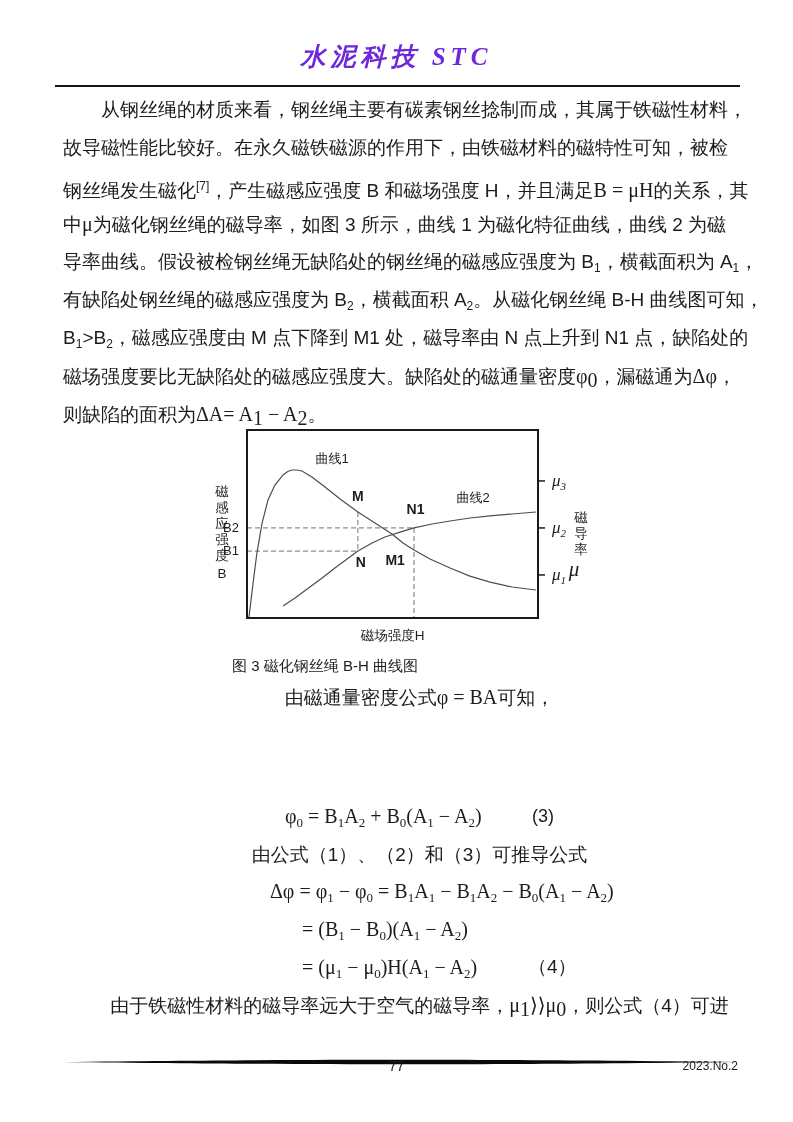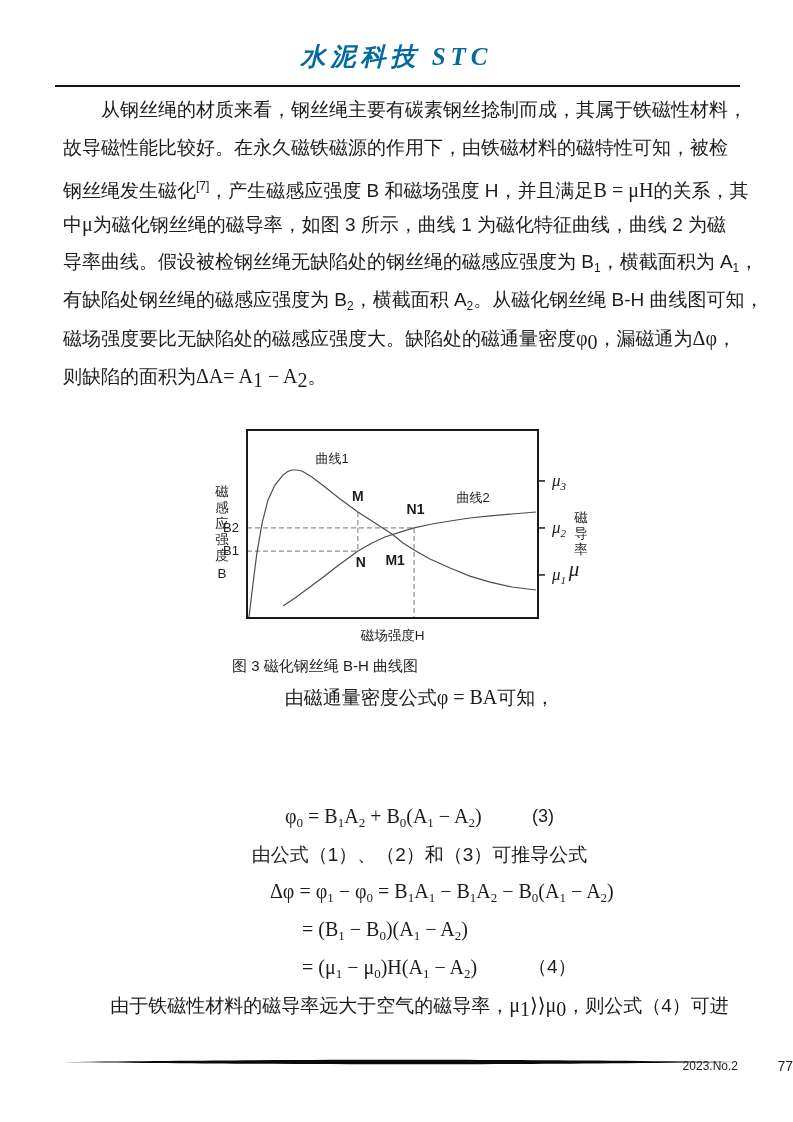--- a/index.html
+++ b/index.html
@@ -3,21 +3,21 @@
 <meta charset="utf-8">
 <style>
   html,body{margin:0;padding:0;background:#ffffff;}
   .page{
     position:relative;width:793px;height:1122px;background:#ffffff;
     font-family:"Liberation Sans",sans-serif;color:#1c1c1c;overflow:hidden;
   }
   .journal-title{
     position:absolute;top:40px;left:0;width:100%;text-align:center;
     font-family:"Liberation Serif",serif;font-style:italic;font-weight:bold;
-    font-size:25px;letter-spacing:5px;color:#0369a1;
+    font-size:25px;letter-spacing:5px;color:#6d28d9;
   }
   .header-rule{position:absolute;top:85px;left:55px;width:685px;border-top:2px solid #151515;}
   .para1{position:absolute;top:91px;left:63px;width:676px;font-size:19px;line-height:38px;}
   .para1 .line{height:38px;white-space:nowrap;}
   .para1 .line:first-child{text-indent:38px;}
   .sub{font-size:12px;vertical-align:-4px;}
   .sup{font-size:12px;vertical-align:7px;}
   .math{font-family:"Liberation Serif",serif;font-size:20px;}
   .figure-wrap{position:absolute;top:426px;left:180px;width:440px;height:222px;}
   .fig-label{font-family:"Liberation Sans",sans-serif;font-size:13px;fill:#1c1c1c;}
@@ -39,38 +39,39 @@
   .eq-row .eq-body .sub{font-size:13px;}
   .eq-row .eq-num{position:absolute;top:0;line-height:38px;font-family:"Liberation Sans",sans-serif;font-size:18px;}
   #eq1{top:722px}#eq2{top:760px}#eq3{top:797px}
   #eq1 .eq-body,#eq2 .eq-body,#eq3 .eq-body{left:222px}
   #eq1 .eq-num,#eq2 .eq-num,#eq3 .eq-num{left:469px}
   #eq4a{top:872px}#eq4b{top:910px}#eq4c{top:948px}
   #eq4a .eq-body{left:207px}
   #eq4b .eq-body,#eq4c .eq-body{left:239px}
   #eq4c .eq-num{left:465px;font-size:19px;}
   .footer-rule{position:absolute;top:1051px;left:63px;width:674px;height:6px;}
-  .page-number{position:absolute;top:1058px;left:0;width:100%;text-align:right;font-size:14px;}
+  .page-number{position:absolute;top:1058px;left:0;width:100%;text-align:center;font-size:14px;}
   .issue-label{position:absolute;top:1059px;right:55px;font-size:12px;}
 </style>
 </head>
 <body>
 
 <div class="page">
 
   <div class="journal-title">水泥科技 STC</div>
   <div class="header-rule"></div>
 
   <div class="para1">
       <div class="line"><span>从钢丝绳的材质来看，钢丝绳主要有碳素钢丝捻制而成，其属于铁磁性材料，</span></div>
       <div class="line"><span>故导磁性能比较好。在永久磁铁磁源的作用下，由铁磁材料的磁特性可知，被检</span></div>
       <div class="line"><span>钢丝绳发生磁化</span><span class="sup">[7]</span><span>，产生磁感应强度 B 和磁场强度 H，并且满足</span><span class="math">B = μH</span><span>的关系，其</span></div>
       <div class="line"><span>中</span><span class="math">μ</span><span>为磁化钢丝绳的磁导率，如图 3 所示，曲线 1 为磁化特征曲线，曲线 2 为磁</span></div>
       <div class="line"><span>导率曲线。假设被检钢丝绳无缺陷处的钢丝绳的磁感应强度为 B</span><span class="sub">1</span><span>，横截面积为 A</span><span class="sub">1</span><span>，</span></div>
       <div class="line"><span>有缺陷处钢丝绳的磁感应强度为 B</span><span class="sub">2</span><span>，横截面积 A</span><span class="sub">2</span><span>。从磁化钢丝绳 B-H 曲线图可知，</span></div>
+      <div class="line"><span>B</span><span class="sub">1</span><span>&gt;B</span><span class="sub">2</span><span>，磁感应强度由 M 点下降到 M1 处，磁导率由 N 点上升到 N1 点，缺陷处的</span></div>
       <div class="line"><span>磁场强度要比无缺陷处的磁感应强度大。缺陷处的磁通量密度</span><span class="math">φ</span><span class="sub math">0</span><span>，漏磁通为</span><span class="math">Δφ</span><span>，</span></div>
       <div class="line"><span>则缺陷的面积为</span><span class="math">ΔA= A</span><span class="sub math">1</span><span class="math"> − A</span><span class="sub math">2</span><span>。</span></div>
     </div>
 
   <div class="figure-wrap">
     <svg id="figure-svg" viewBox="0 0 440 222" width="440" height="222">
         <line x1="67" y1="101.94800000000001" x2="234.034" y2="101.94800000000001" stroke="#8d8d8d" stroke-width="1.2" stroke-dasharray="5 3"></line>
         <line x1="67" y1="125.072" x2="177.87099999999998" y2="125.072" stroke="#8d8d8d" stroke-width="1.2" stroke-dasharray="5 3"></line>
         <line x1="177.87099999999998" y1="85.968" x2="177.87099999999998" y2="125.072" stroke="#8d8d8d" stroke-width="1.2" stroke-dasharray="5 3"></line>
         <line x1="234.034" y1="101.94800000000001" x2="234.034" y2="192" stroke="#8d8d8d" stroke-width="1.2" stroke-dasharray="5 3"></line>

